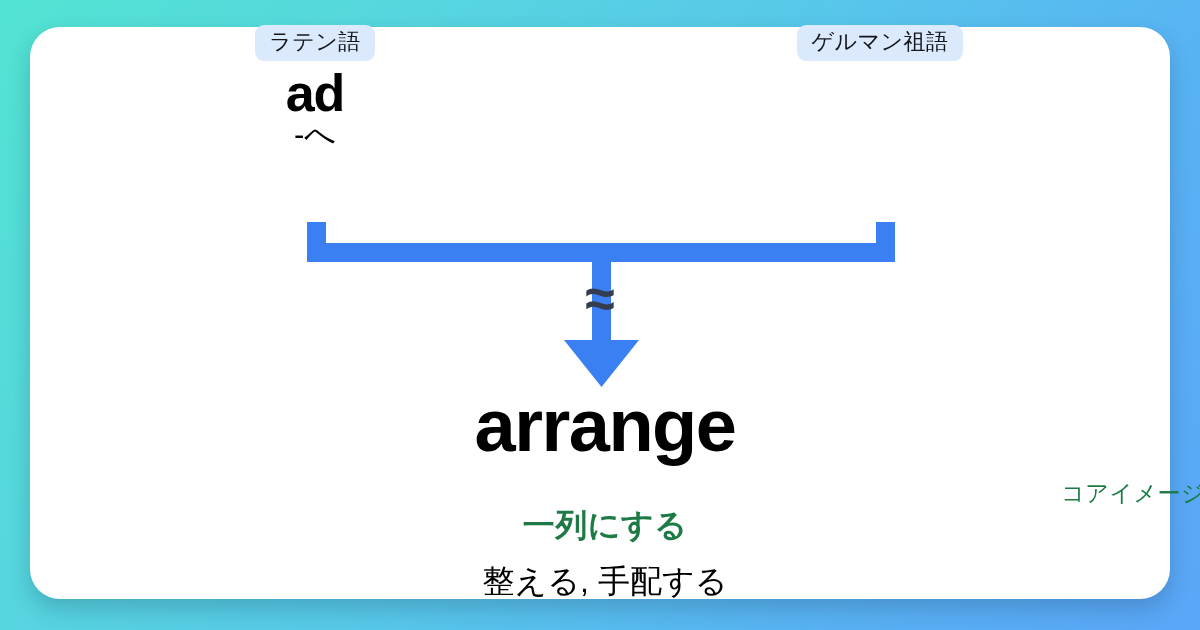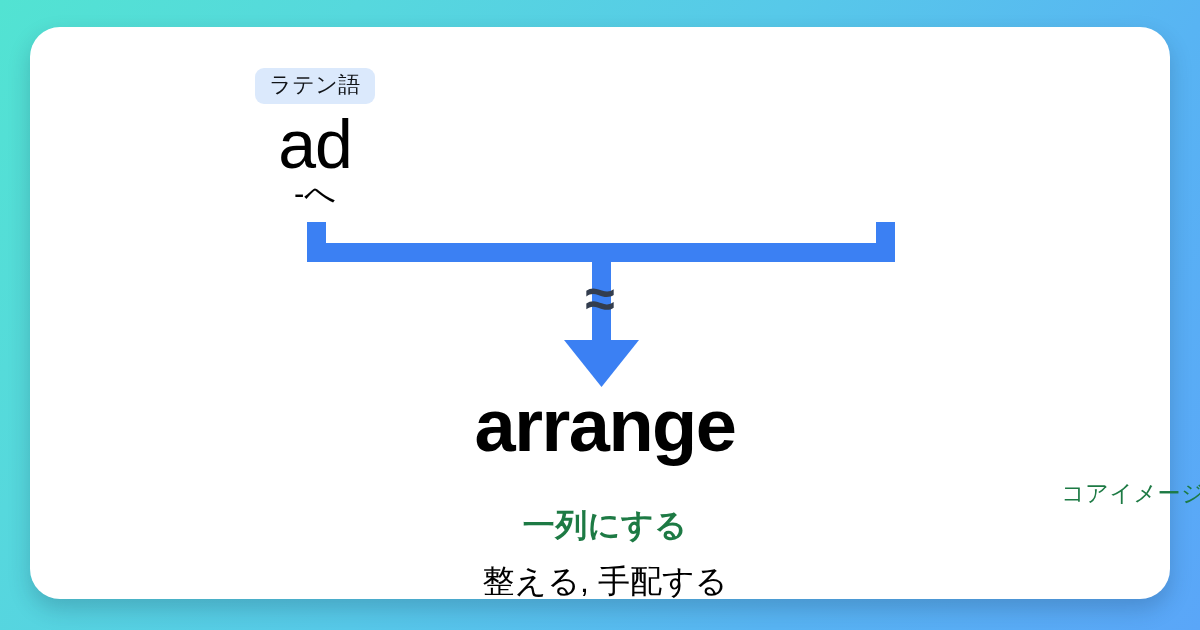--- a/index.html
+++ b/index.html
@@ -29,40 +29,39 @@
     height: 572px;
     background: #ffffff;
     border-radius: 30px;
     box-shadow: 0 10px 22px rgba(20, 40, 70, 0.22);
   }
 
   
   .source {
     position: absolute;
     text-align: center;
-    margin-top: 43px;
   }
   #source-left  { left: 115px; top: 25px; width: 400px; }
   #source-right { left: 635px; top: 25px; width: 490px; }
 
   .lang-badge {
     display: inline-block;
     background: #dbe9fc;
     color: #111418;
     border-radius: 9px;
     padding: 6px 14px 8px 14px;
     font-size: 22px;
     line-height: 1;
     letter-spacing: 0.5px;
     white-space: nowrap;
   }
 
   .word {
-    font-size: 68px;
-    font-weight: 400;
+    font-size: 52px;
+    font-weight: 700;
     line-height: 1.02;
     color: #000000;
     letter-spacing: -1px;
     margin-top: 6px;
     white-space: nowrap;
   }
 
   .gloss {
     font-size: 31px;
     line-height: 1.12;
@@ -136,20 +135,21 @@
 
   <div id="card"></div>
 
   <div class="source" id="source-left">
     <div class="lang-badge">ラテン語</div>
     <div class="word">ad</div>
     <div class="gloss">-へ</div>
   </div>
 
   <div class="source" id="source-right">
+    <div class="lang-badge">ゲルマン祖語</div>
   </div>
 
   <svg id="connector" viewBox="0 0 1200 630" width="1200" height="630" aria-hidden="true">
 
     <rect x="307" y="222" width="19" height="40" fill="#3b80f3"></rect>
 
     <rect x="876" y="222" width="19" height="40" fill="#3b80f3"></rect>
 
     <rect x="307" y="243" width="588" height="19" fill="#3b80f3"></rect>
 

